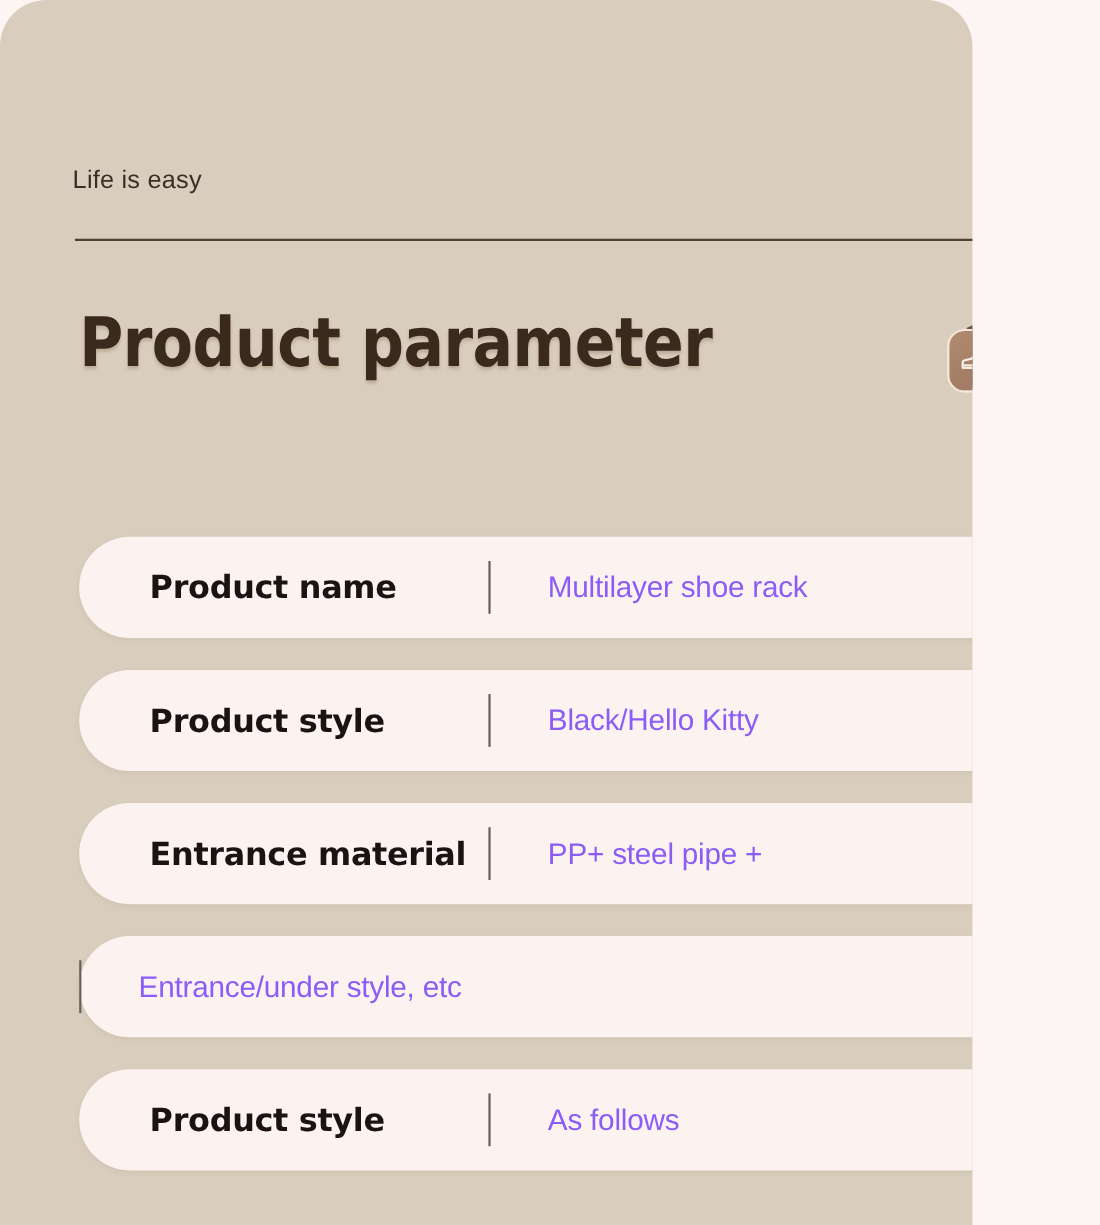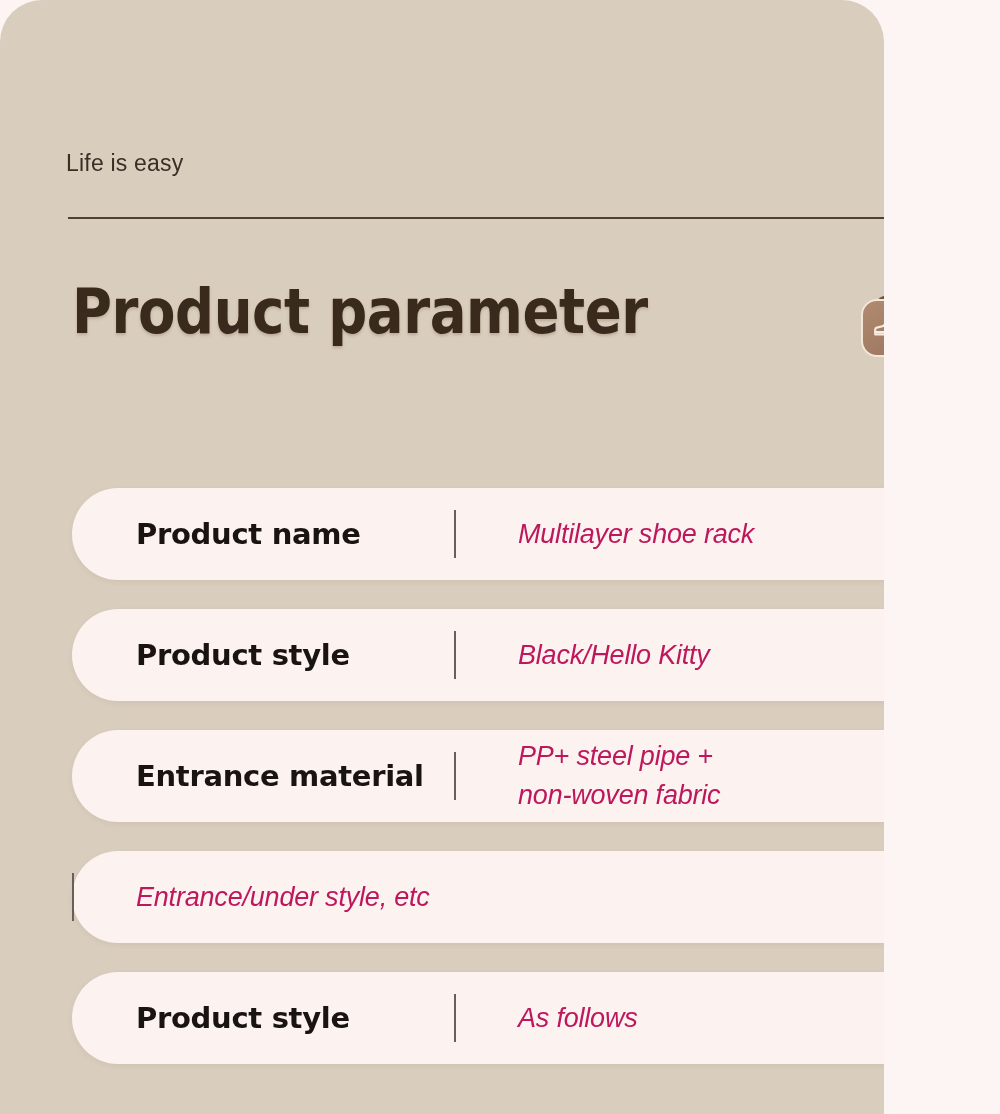--- a/index.html
+++ b/index.html
@@ -112,21 +112,20 @@
   }
   .row {
     position: relative;
     height: 92px;
     margin-bottom: 29px;
     background: #fcf3f1;
     border-radius: 46px;
     display: flex;
     align-items: center;
     box-shadow: 0 2px 5px rgba(140, 115, 90, 0.10);
-    gap: 10px;
   }
   .row:last-child { margin-bottom: 16px; }
 
   .row-label {
     width: 372px;
     padding-left: 64px;
     box-sizing: border-box;
     font-size: 29px;
     font-weight: bold;
     color: #191411;
@@ -138,24 +137,23 @@
     width: 2px;
     height: 48px;
     background: #6a5f58;
     flex: 0 0 auto;
   }
   .row-value {
     flex: 1;
     padding-left: 52px;
     box-sizing: border-box;
     font-size: 27px;
-    color: #be185d;
+    color: #8b5cf6;
     font-family: "Liberation Sans", sans-serif;
     letter-spacing: -0.2px;
-    font-style: italic;
   }
   .row-value .line2 {
     display: block;
     margin-top: 4px;
   }
   .row-value.two-line { line-height: 1.28; }
 </style>
 </head>
 <body>
 
@@ -198,21 +196,20 @@
         <div class="row-label">Product style</div>
         <div class="row-divider"></div>
         <div class="row-value">Black/Hello Kitty</div>
       </div>
 
       <div class="row">
         <div class="row-label">Entrance material</div>
         <div class="row-divider"></div>
         <div class="row-value two-line">
           <span>PP+ steel pipe +</span>
-          <span class="line2">non-woven fabric</span>
         </div>
       </div>
 
       <div class="row">
         <div class="row-divider"></div>
         <div class="row-value">Entrance/under style, etc</div>
       </div>
 
       <div class="row">
         <div class="row-label">Product style</div>

